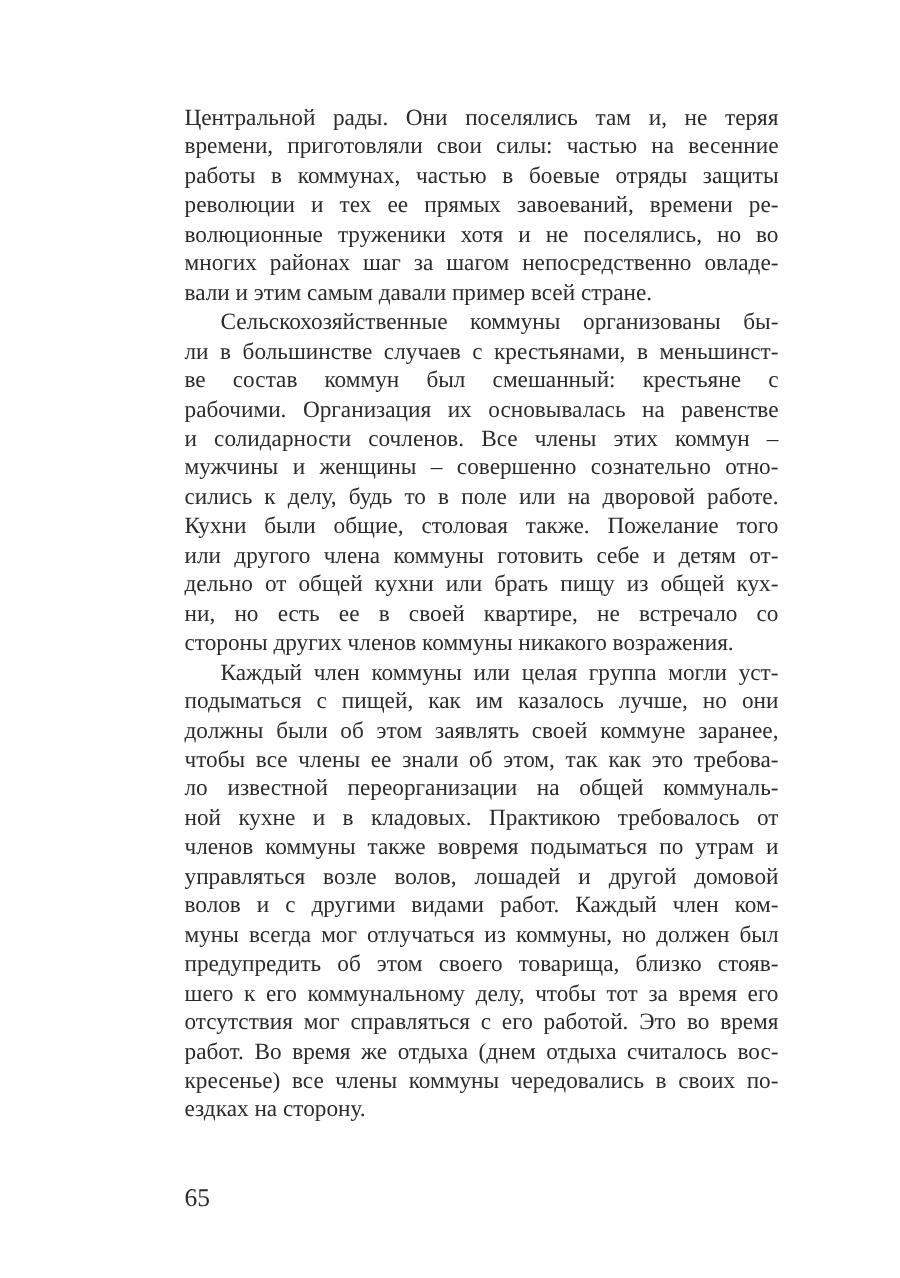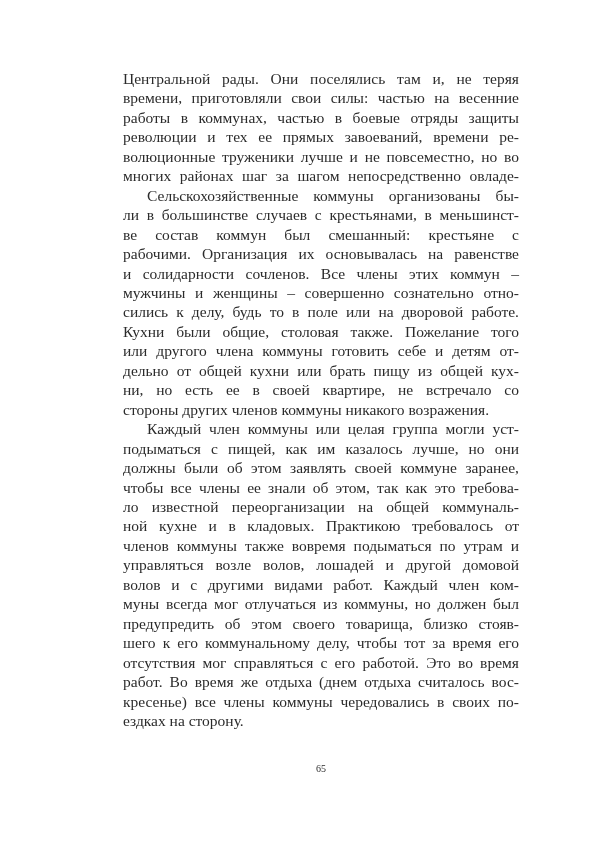--- a/index.html
+++ b/index.html
@@ -36,39 +36,40 @@
   .line.para-end {
     text-align-last: left;
   }
   .line.indented {
     text-indent: 24px;
     font-family: Liberation Serif, serif;
   }
   .page-number {
     position: absolute;
     left: 123px;
-    top: 759px;
+    top: 789px;
     width: 396px;
-    text-align: center;
+    text-align: left;
     color: var(--ink, #2b2b2b);
-    font-size: 10px;
+    font-size: 17px;
     line-height: 19px;
   }
 </style>
 </head>
 <body>
 
 <div class="page">
   <div class="text-block">
       <div class="line">Центральной рады. Они поселялись там и, не теряя</div>
       <div class="line">времени, приготовляли свои силы: частью на весенние</div>
       <div class="line">работы в коммунах, частью в боевые отряды защиты</div>
       <div class="line">революции и тех ее прямых завоеваний, времени ре-</div>
-      <div class="line">волюционные труженики лучше и не повсеместно, но во</div>
+      <div class="line">волюционные труженики хотя и не поселялись, но во</div>
       <div class="line">многих районах шаг за шагом непосредственно овладе-</div>
+      <div class="line para-end">вали и этим самым давали пример всей стране.</div>
       <div class="line indented">Сельскохозяйственные коммуны организованы бы-</div>
       <div class="line">ли в большинстве случаев с крестьянами, в меньшинст-</div>
       <div class="line">ве состав коммун был смешанный: крестьяне с</div>
       <div class="line">рабочими. Организация их основывалась на равенстве</div>
       <div class="line">и солидарности сочленов. Все члены этих коммун –</div>
       <div class="line">мужчины и женщины – совершенно сознательно отно-</div>
       <div class="line">сились к делу, будь то в поле или на дворовой работе.</div>
       <div class="line">Кухни были общие, столовая также. Пожелание того</div>
       <div class="line">или другого члена коммуны готовить себе и детям от-</div>
       <div class="line">дельно от общей кухни или брать пищу из общей кух-</div>

